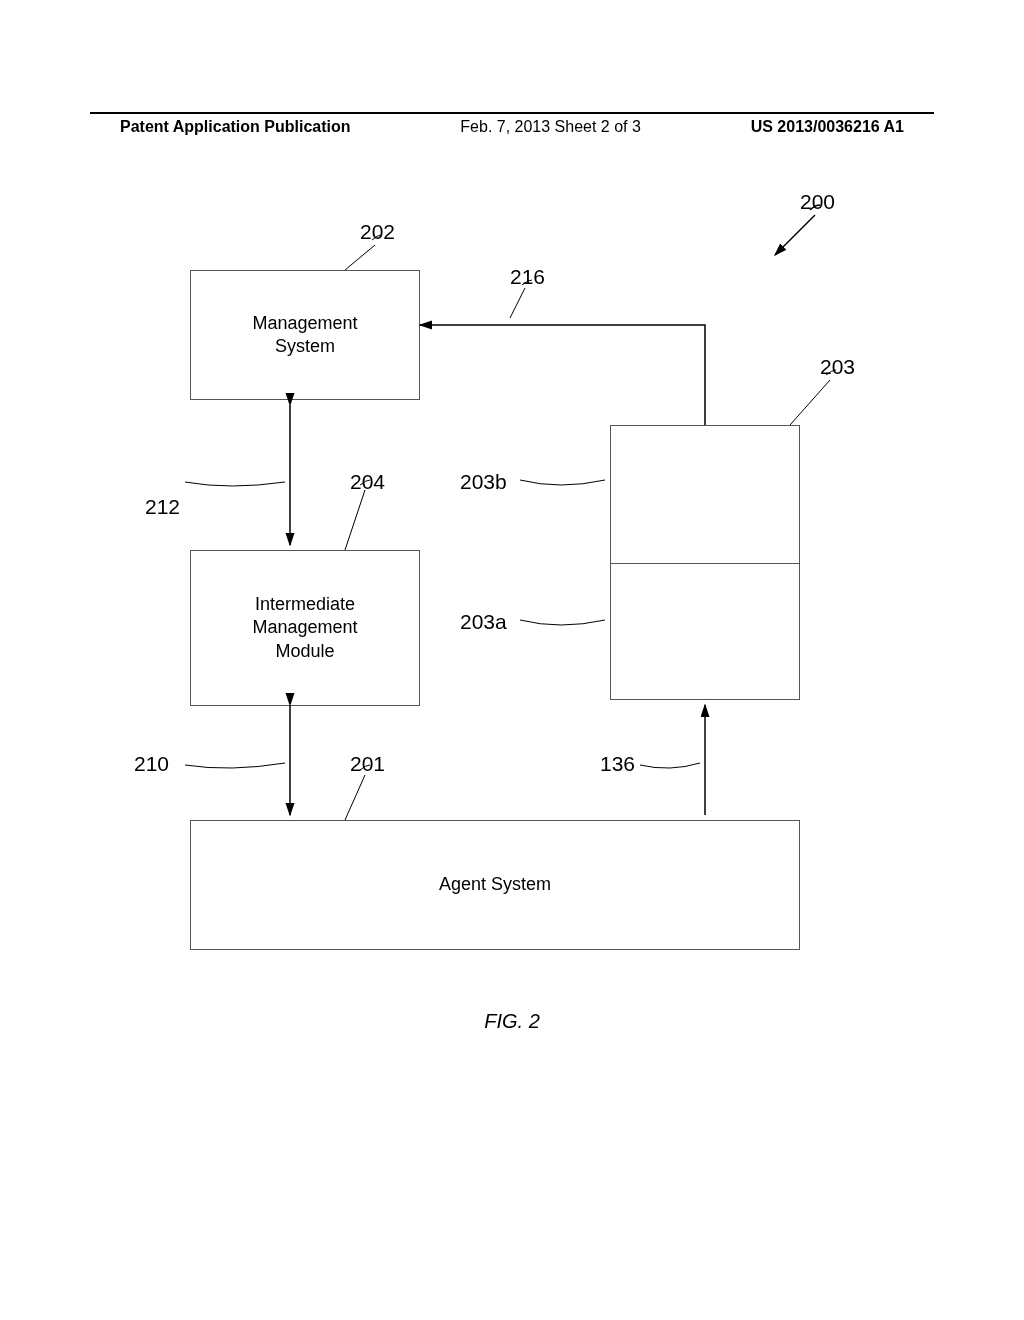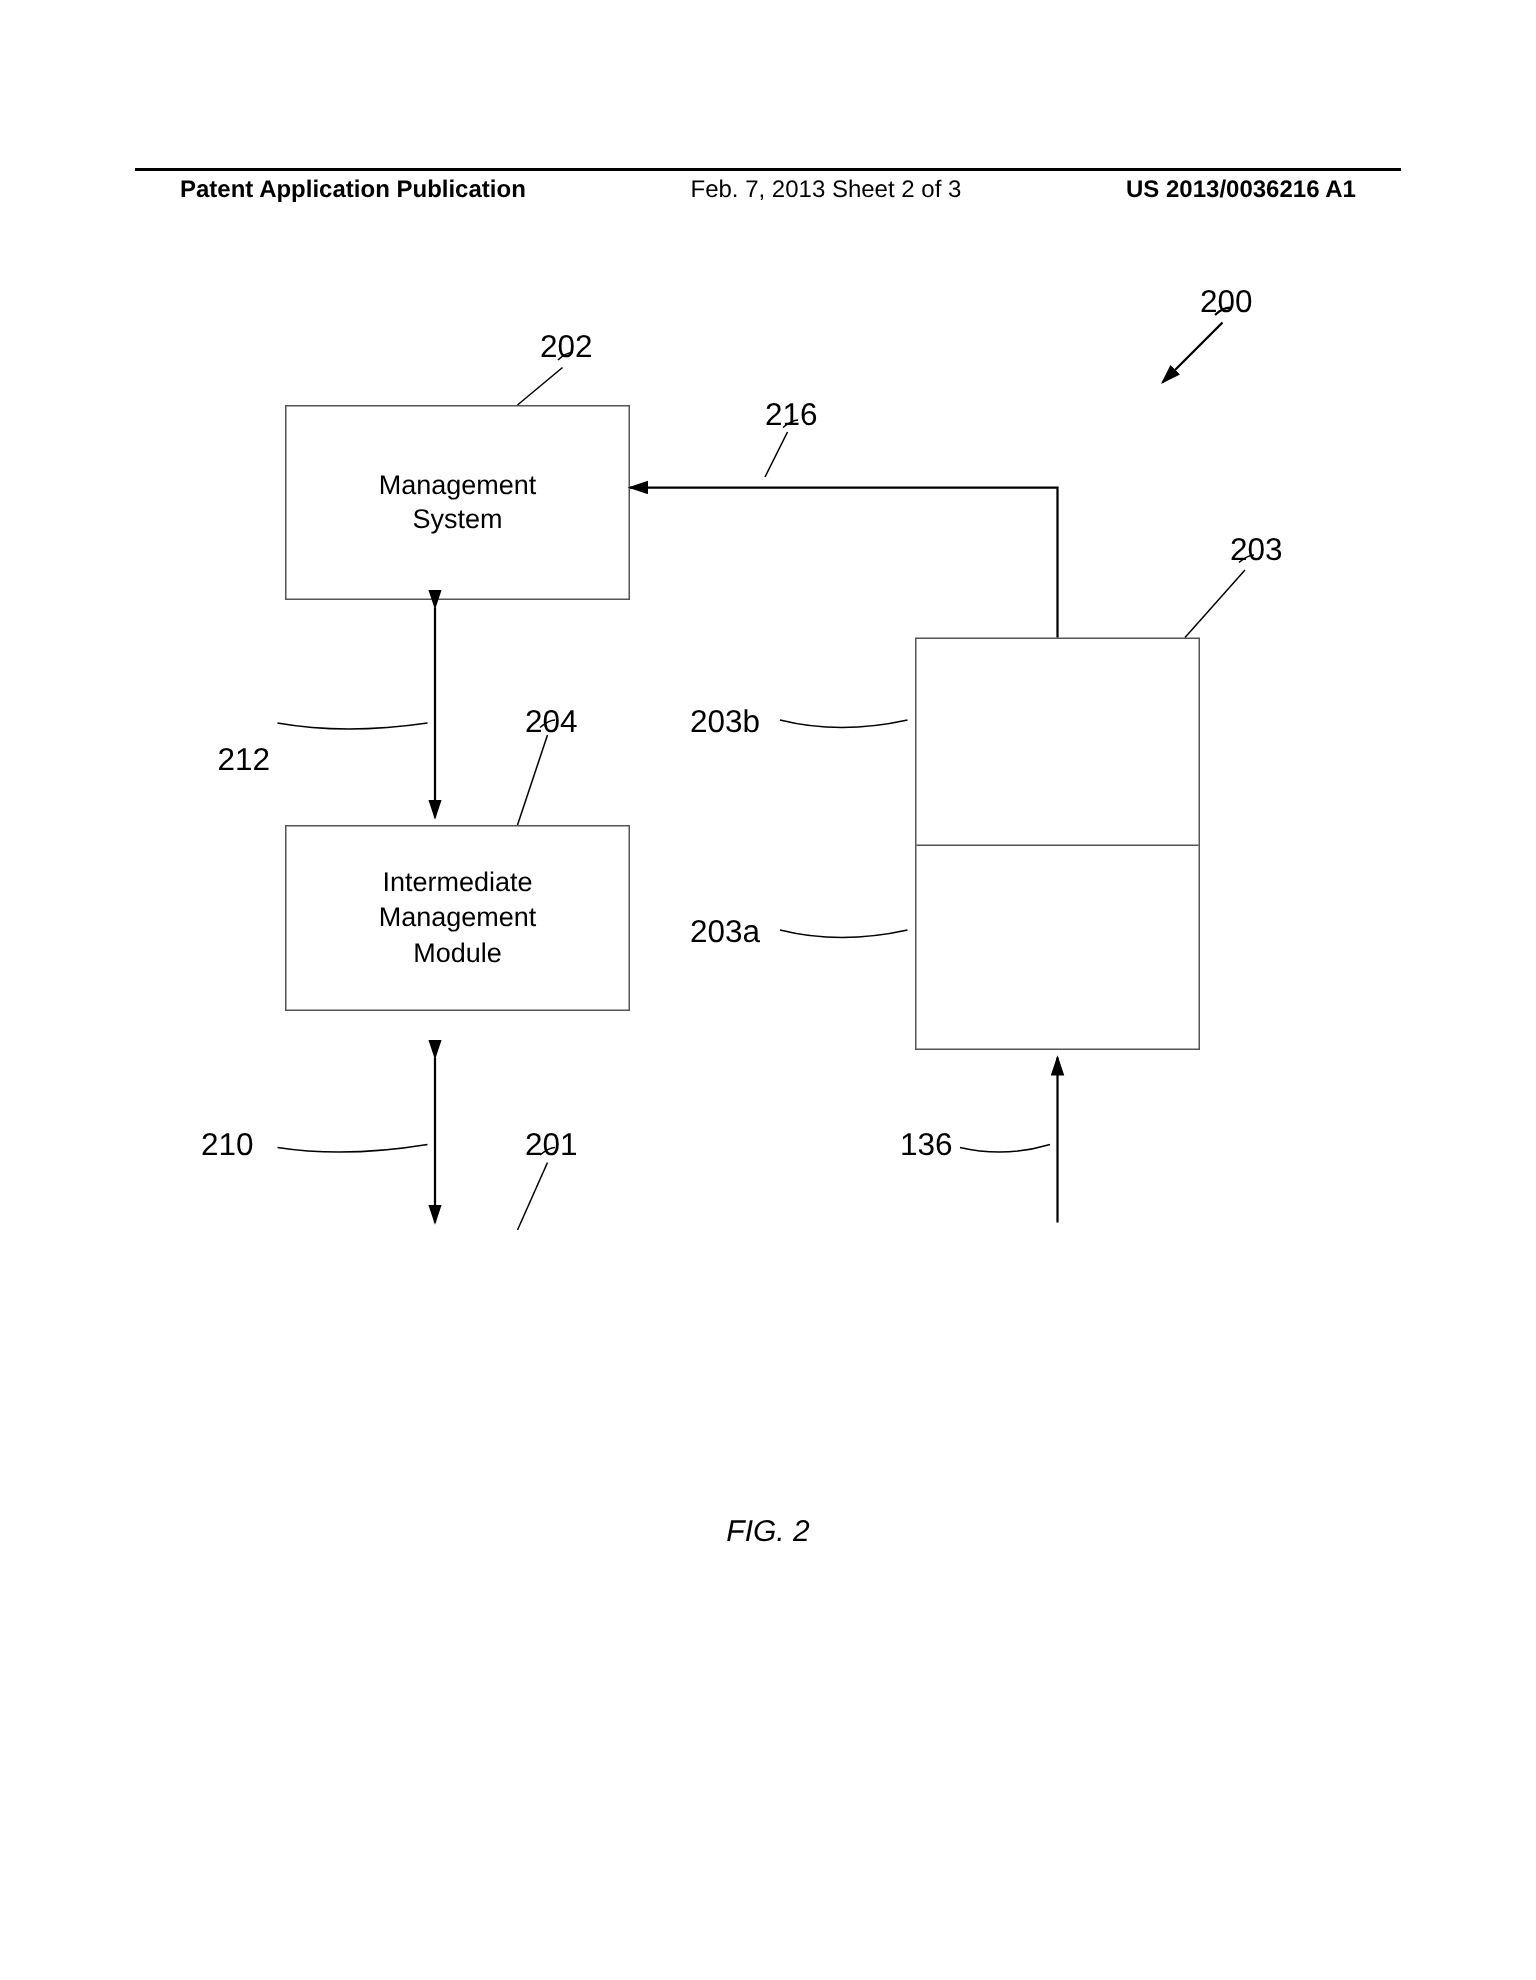--- a/index.html
+++ b/index.html
@@ -89,30 +89,33 @@
 </div>
 <div class="header-line"></div>
 
 <div class="diagram">
 
   <div class="box" style="left:190px; top:90px; width:230px; height:130px;">
     <span style="white-space:pre-line;">Management
 System</span>
   </div>
 
-  <div class="box" style="left:190px; top:370px; width:230px; height:124px;">
+  <div class="box" style="left:190px; top:370px; width:230px; height:156px;">
     <span style="white-space:pre-line;">Intermediate
 Management
 Module</span>
   </div>
 
   <div class="box" style="left:610px; top:245px; width:190px; height:275px;">
     <div style="position:absolute; left:0; right:0; top:50%; border-top:1px solid #555;"></div>
   </div>
 
+  <div class="box" style="left:190px; top:640px; width:610px; height:130px;">
+    <span>Agent System</span>
+  </div>
 
   <div class="label" style="left:800px; top:10px;">200</div>
   <div class="label" style="left:360px; top:40px;">202</div>
   <div class="label" style="left:510px; top:85px;">216</div>
   <div class="label" style="left:820px; top:175px;">203</div>
   <div class="label" style="left:145px; top:290px;margin-top:25px;">212</div>
   <div class="label" style="left:350px; top:290px;">204</div>
   <div class="label" style="left:460px; top:290px;">203b</div>
   <div class="label" style="left:460px; top:430px;">203a</div>
   <div class="label" style="left:134px; top:572px;">210</div>

